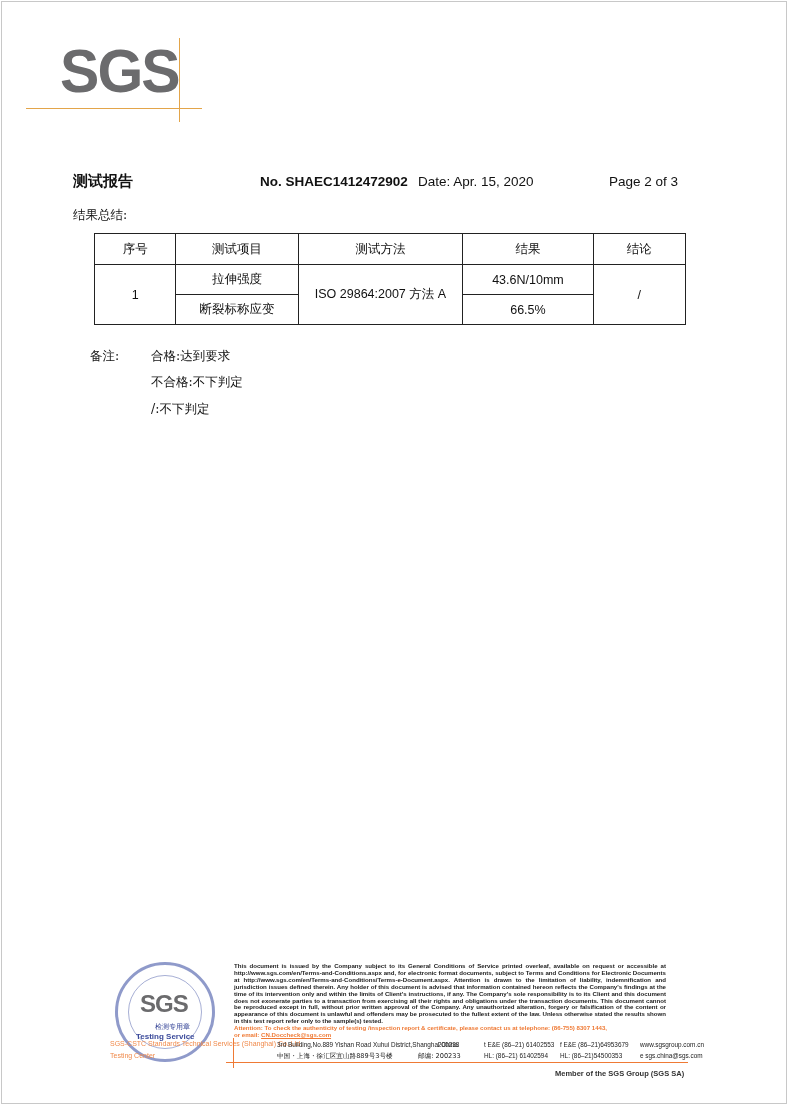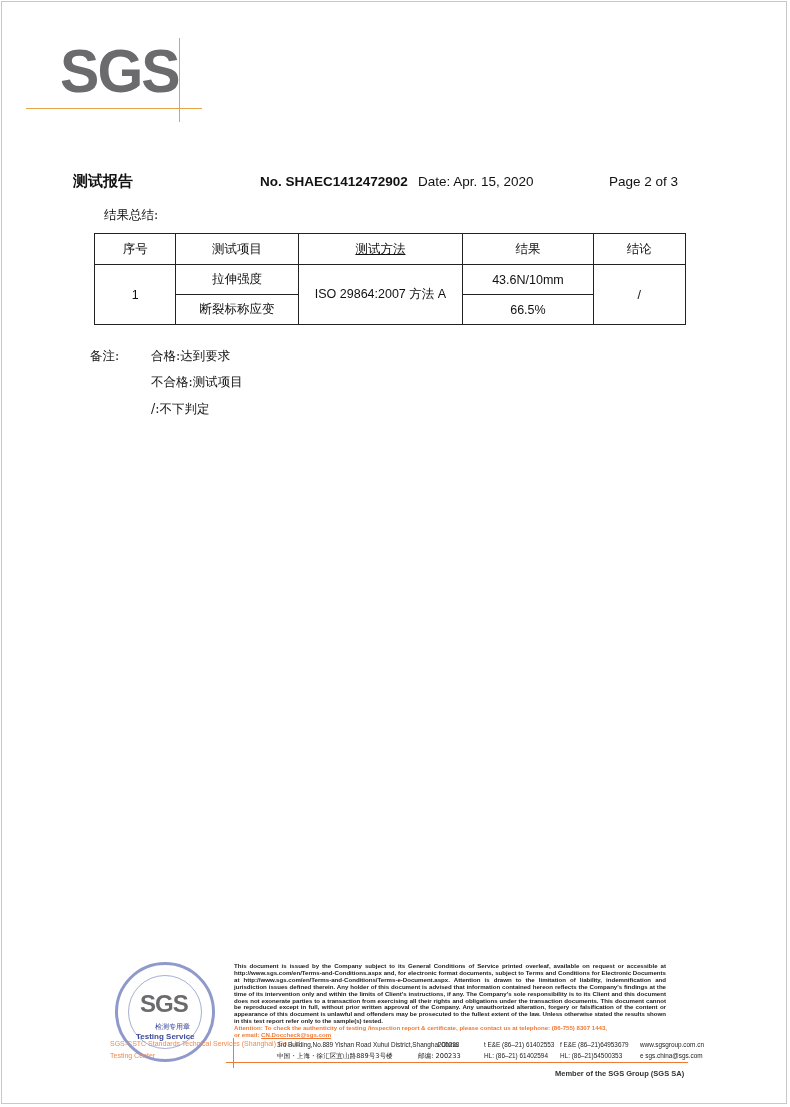--- a/index.html
+++ b/index.html
@@ -11,29 +11,29 @@
   .logo { position: absolute; left: 26px; top: 38px; width: 180px; height: 84px; }
   .logo-text { position: absolute; left: 34px; top: 2px; font-family: "Liberation Sans", sans-serif; font-weight: bold; font-size: 62px; letter-spacing: -2px; color: #6b6b6d; line-height: 1; transform: scaleX(0.95); transform-origin: left top; }
   .logo-hline { position: absolute; left: 0; top: 70px; width: 176px; height: 1px; background: #e3a54a; }
   .logo-vline { position: absolute; left: 153px; top: 0; width: 1px; height: 84px; background: #e3a54a; }
 
   
   .doc-title { position: absolute; left: 73px; top: 172px; font-size: 15px; font-weight: bold; font-family: "DejaVu Sans", sans-serif; }
   .report-no { position: absolute; left: 260px; top: 174px; font-size: 13.5px; font-weight: bold; }
   .report-date { position: absolute; left: 418px; top: 174px; font-size: 13.5px; }
   .page-num { position: absolute; left: 609px; top: 174px; font-size: 13.5px; }
-  .summary-label { position: absolute; left: 73px; top: 207px; font-size: 12.5px; font-family: "DejaVu Serif", serif; margin-left: 31px; }
+  .summary-label { position: absolute; left: 73px; top: 207px; font-size: 12.5px; font-family: "DejaVu Serif", serif; }
 
   
   table.results { position: absolute; left: 94px; top: 233px; width: 592px; border-collapse: collapse; font-size: 12.5px; }
   table.results td, table.results th { border: 1px solid #222; text-align: center; vertical-align: middle; font-weight: normal; }
   table.results th { height: 31px; font-family: "DejaVu Serif", serif; font-size: 12.5px; }
   table.results td { height: 30px; }
   .serif { font-family: "DejaVu Serif", serif; }
-  .c1 { width: 81px; } .c2 { width: 122px; } .c3 { width: 164px; text-decoration: underline; } .c4 { width: 130px; } .c5 { width: 92px; }
+  .c1 { width: 81px; } .c2 { width: 122px; } .c3 { width: 164px; } .c4 { width: 130px; } .c5 { width: 92px; }
 
   
   .notes { position: absolute; left: 90px; top: 348px; font-family: "DejaVu Serif", serif; font-size: 12.5px; }
   .notes .note-label { position: absolute; left: 0; top: 0; white-space: nowrap; }
   .notes .note-line { position: absolute; left: 61px; white-space: nowrap; }
 
   
   .stamp { position: absolute; left: 110px; top: 960px; width: 116px; height: 98px; }
   .stamp-circle { position: absolute; left: 5px; top: 2px; width: 100px; height: 100px; border-radius: 50%; border: 3px solid #6a78b8; opacity: 0.75; }
   .stamp-inner { position: absolute; left: 18px; top: 15px; width: 74px; height: 74px; border-radius: 50%; border: 1px solid #6a78b8; opacity: 0.6; }
@@ -92,21 +92,21 @@
     <tr>
       <td class="serif">断裂标称应变</td>
       <td>66.5%</td>
     </tr>
   </tbody>
 </table>
 
 <div class="notes">
   <div class="note-label">备注:</div>
   <div class="note-line" style="top:0px;">合格:达到要求</div>
-  <div class="note-line" style="top:26px;left:61px;">不合格:测试项目</div>
+  <div class="note-line" style="top:26px;left:61px;">不合格:不下判定</div>
   <div class="note-line" style="top:53px;left:61px;">/:不下判定</div>
 </div>
 
 <div class="stamp">
   <div class="stamp-circle"></div>
   <div class="stamp-inner"></div>
   <div class="stamp-sgs">SGS</div>
   <div class="stamp-cn">检测专用章</div>
   <div class="stamp-en">Testing Service</div>
   <div class="stamp-co1">SGS-CSTC Standards Technical Services (Shanghai) Co.,Ltd.</div>

